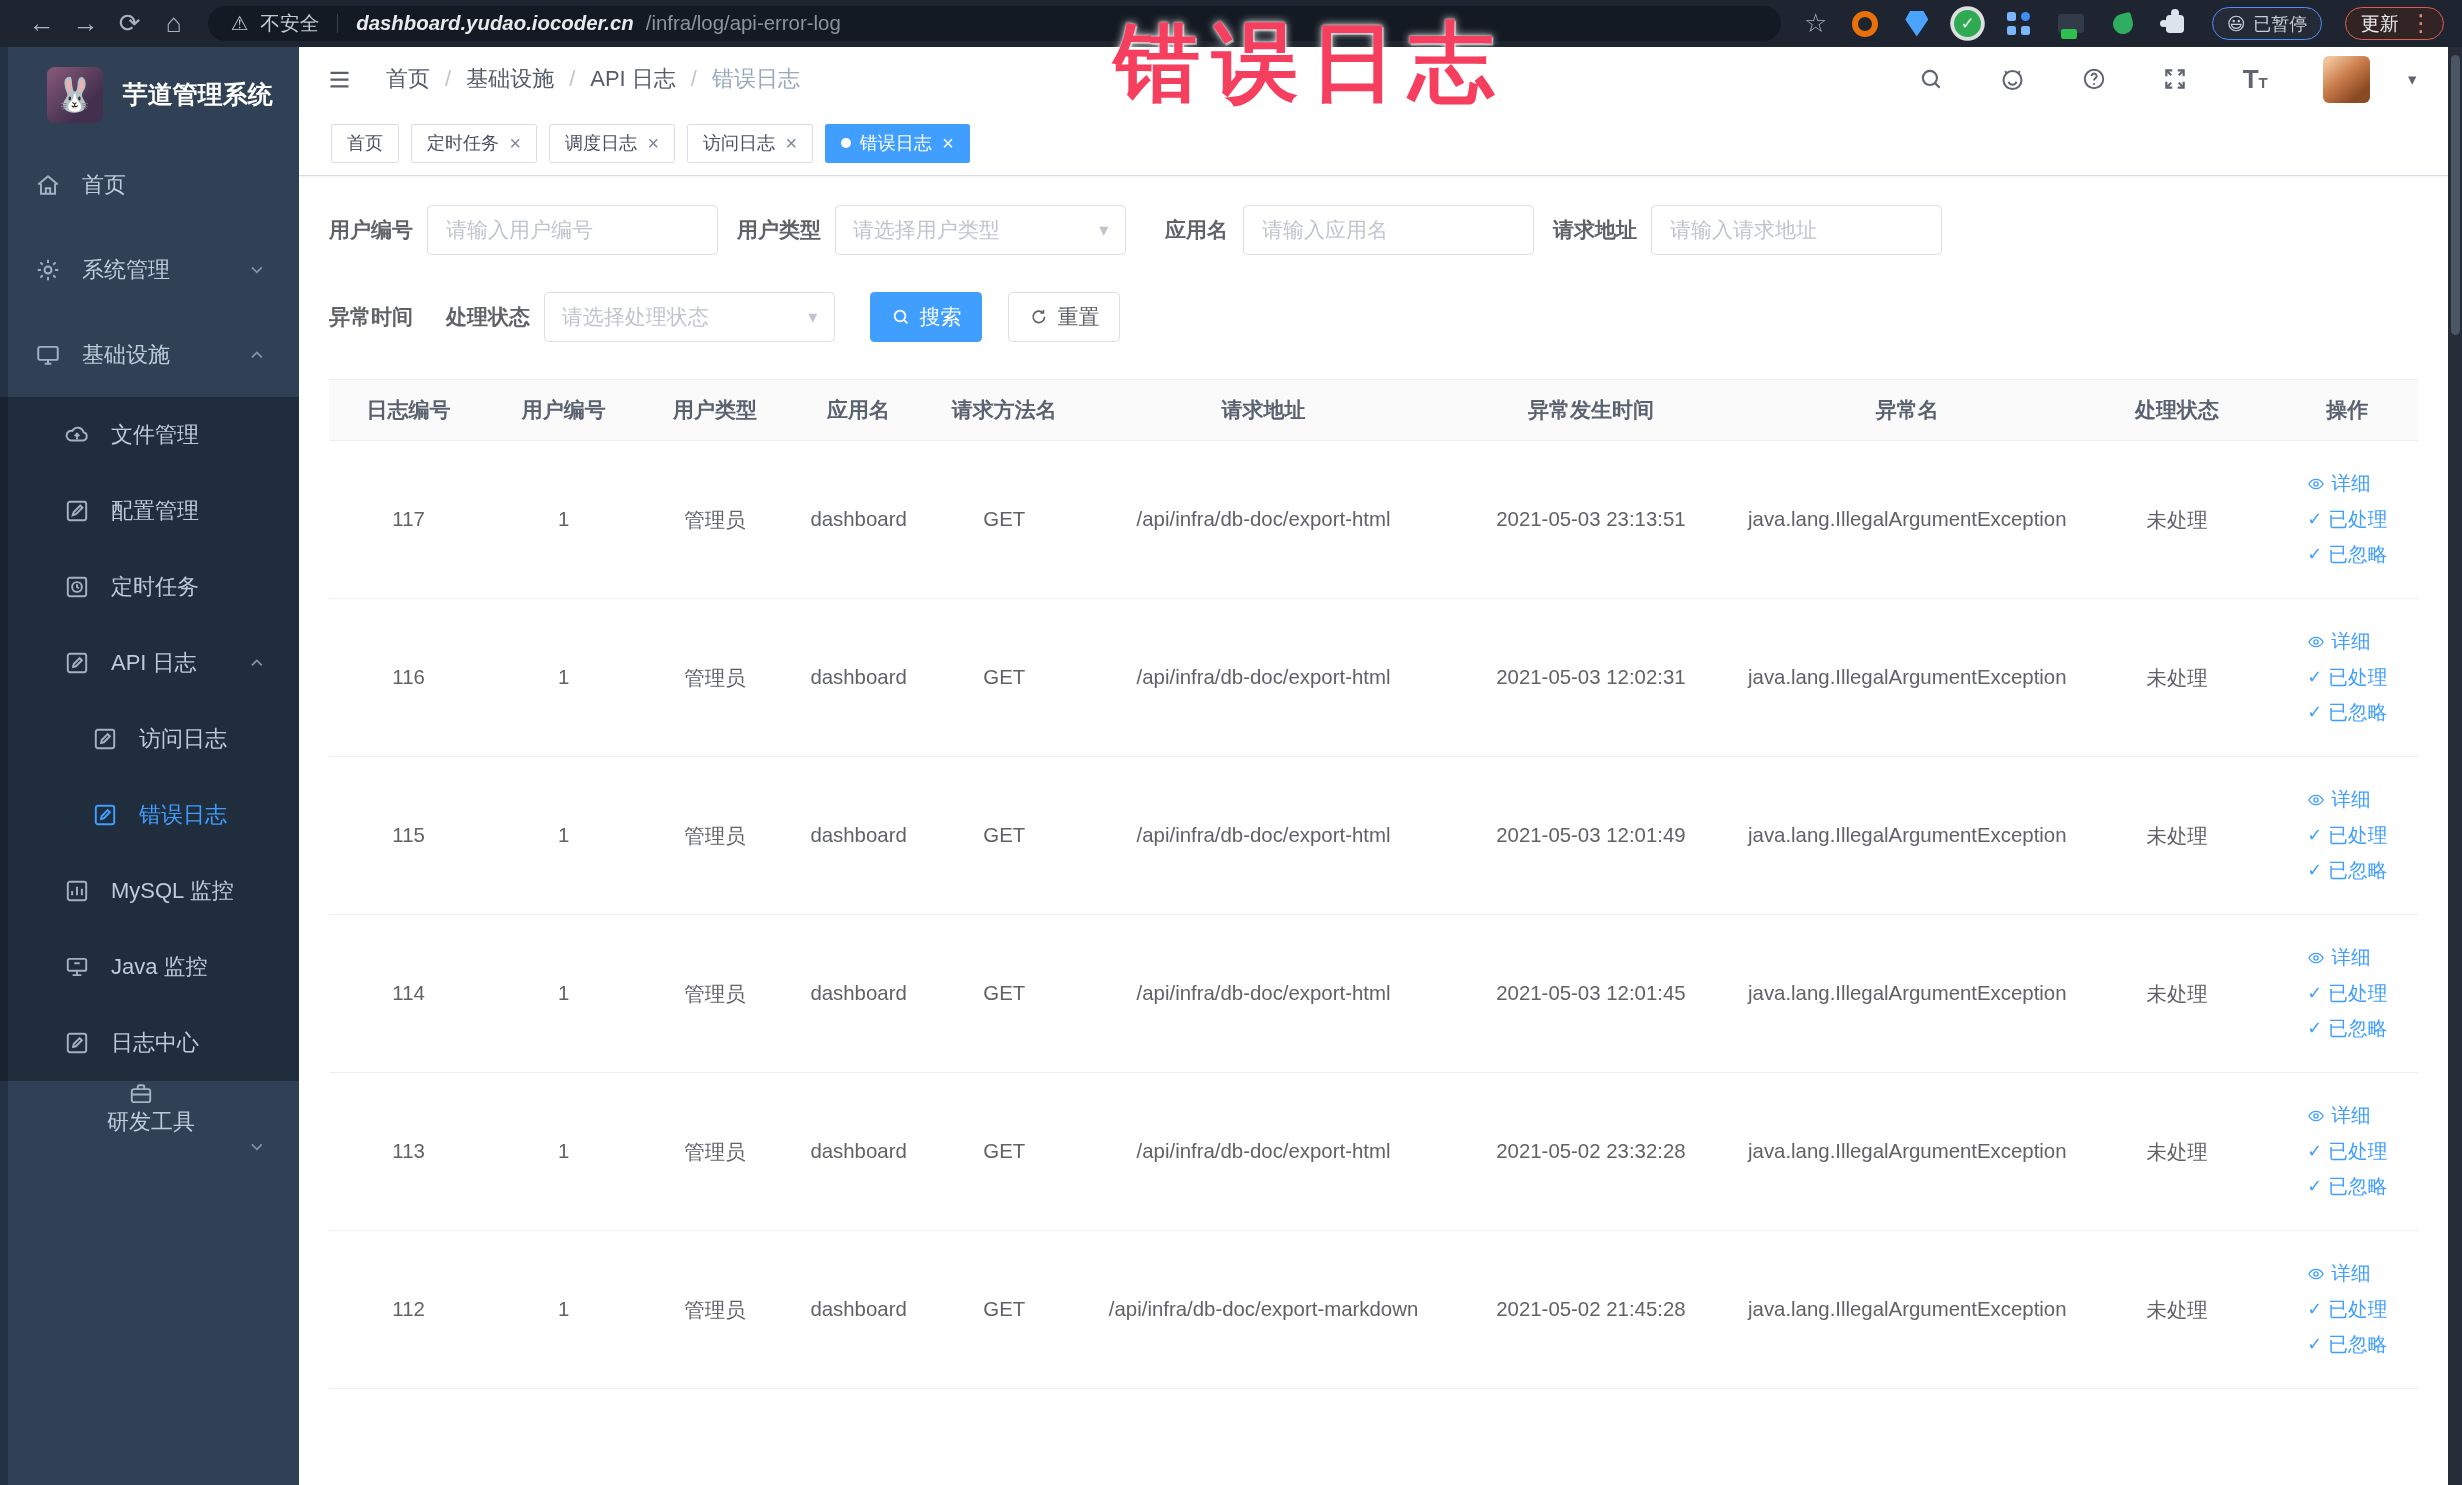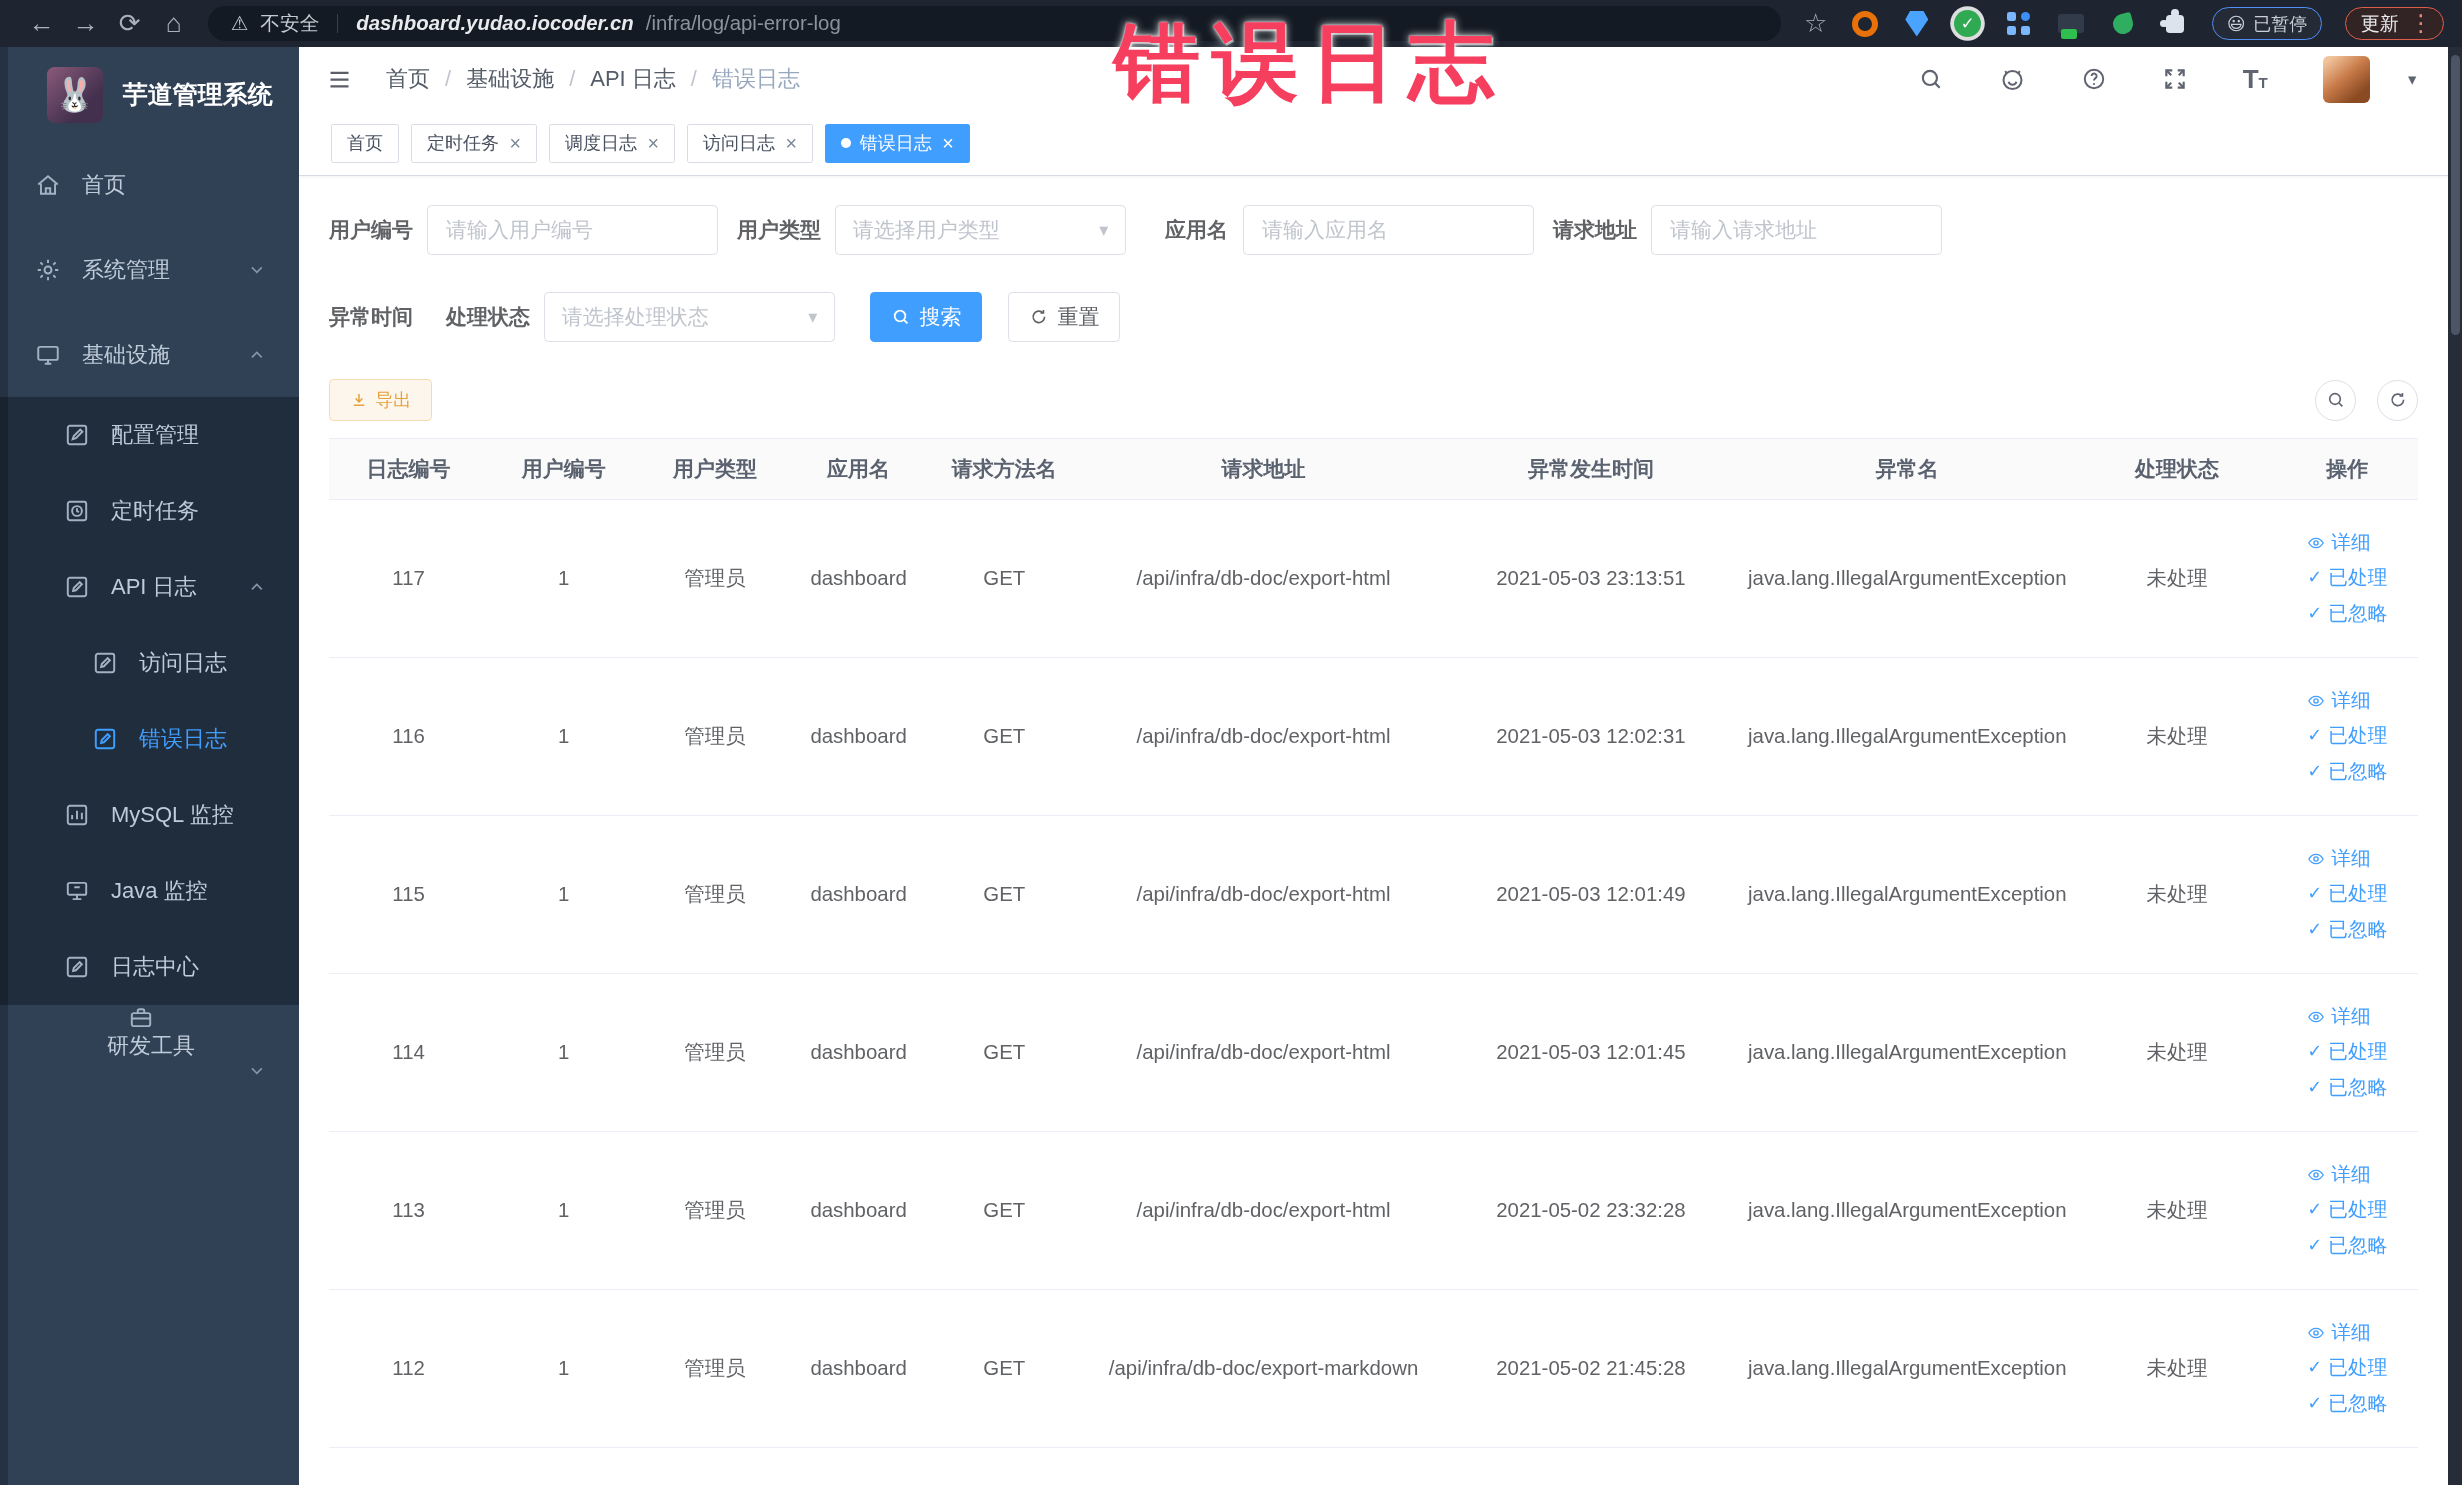--- a/index.html
+++ b/index.html
@@ -197,20 +197,27 @@
             <path d="M9 20h6M12 16.5V20"></path>
           </svg>
         <span>基础设施</span>
         <svg class="chev" viewBox="0 0 24 24" fill="none" stroke="currentColor" stroke-width="2">
             <path d="M6 15l6-6 6 6"></path>
           </svg>
       </div>
       <div class="submenu">
         <div class="m-item s-item">
           <svg class="mi" viewBox="0 0 24 24" fill="none" stroke="currentColor" stroke-width="1.8">
+              <path d="M7 17a4.5 4.5 0 1 1 .8-8.9A5.5 5.5 0 0 1 18 9.5 3.8 3.8 0 0 1 17.5 17H7z"></path>
+              <path d="M12 16v-5M9.8 13 12 10.8 14.2 13"></path>
+            </svg>
+          <span>文件管理</span>
+        </div>
+        <div class="m-item s-item">
+          <svg class="mi" viewBox="0 0 24 24" fill="none" stroke="currentColor" stroke-width="1.8">
               <rect x="3.5" y="3.5" width="17" height="17" rx="2"></rect>
               <path d="M8 16l1-3 6-6 2 2-6 6-3 1z"></path>
             </svg>
           <span>配置管理</span>
         </div>
         <div class="m-item s-item">
           <svg class="mi" viewBox="0 0 24 24" fill="none" stroke="currentColor" stroke-width="1.8">
               <rect x="3.5" y="3.5" width="17" height="17" rx="2"></rect>
               <circle cx="12" cy="12" r="4.5"></circle>
               <path d="M12 9.5V12l1.8 1.2"></path>
@@ -381,43 +388,20 @@
         </button>
         <button class="btn btn-plain">
           <svg width="19.7" height="19.7" viewBox="0 0 24 24" fill="none" stroke="currentColor" stroke-width="2">
               <path d="M19 12a7 7 0 1 1-2.05-4.95"></path>
               <path d="M17.6 3.6V7.2h-3.6"></path>
             </svg>
           <span>重置</span>
         </button>
       </div>
 
-      <div class="toolbar">
-        <button class="btn-export">
-          <svg width="18" height="18" viewBox="0 0 24 24" fill="none" stroke="currentColor" stroke-width="2">
-              <path d="M12 4v10M7.5 10 12 14.5 16.5 10"></path>
-              <path d="M5 19h14"></path>
-            </svg>
-          <span>导出</span>
-        </button>
-        <div class="tool-right">
-          <span class="circle-btn">
-            <svg width="19.7" height="19.7" viewBox="0 0 24 24" fill="none" stroke="currentColor" stroke-width="2">
-                <circle cx="11" cy="11" r="6.5"></circle>
-                <path d="M15.8 15.8 20 20"></path>
-              </svg>
-          </span>
-          <span class="circle-btn">
-            <svg width="19.7" height="19.7" viewBox="0 0 24 24" fill="none" stroke="currentColor" stroke-width="2">
-                <path d="M19 12a7 7 0 1 1-2.05-4.95"></path>
-                <path d="M17.6 3.6V7.2h-3.6"></path>
-              </svg>
-          </span>
-        </div>
-      </div>
 
       <div class="table-wrap">
         <table>
           <colgroup>
               <col style="width:159px">
               <col style="width:151px">
               <col style="width:151px">
               <col style="width:136px">
               <col style="width:155px">
               <col style="width:363px">

